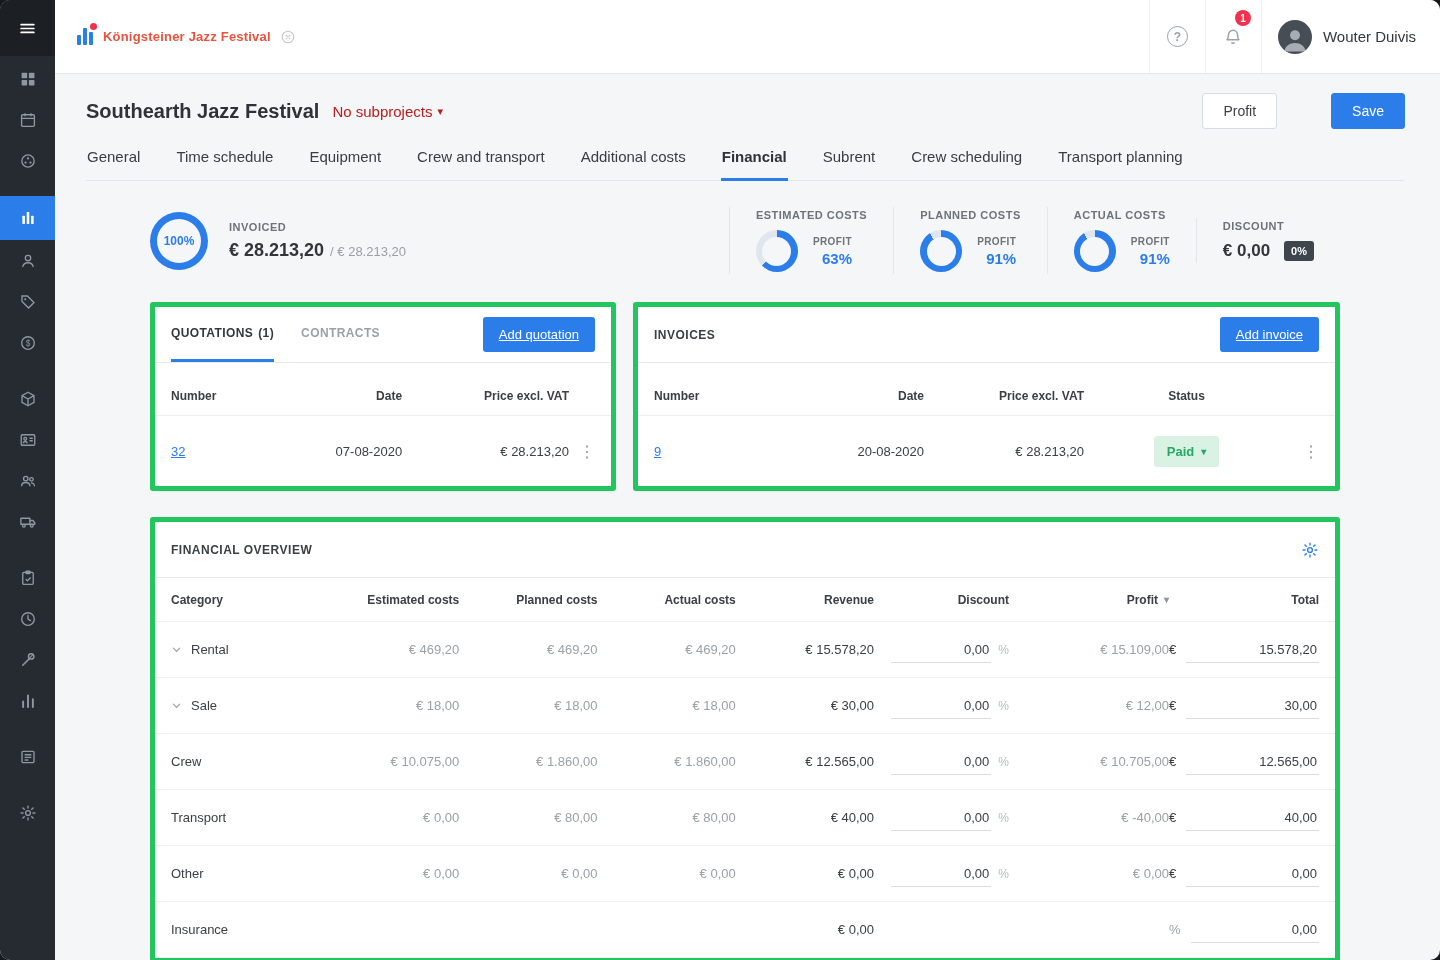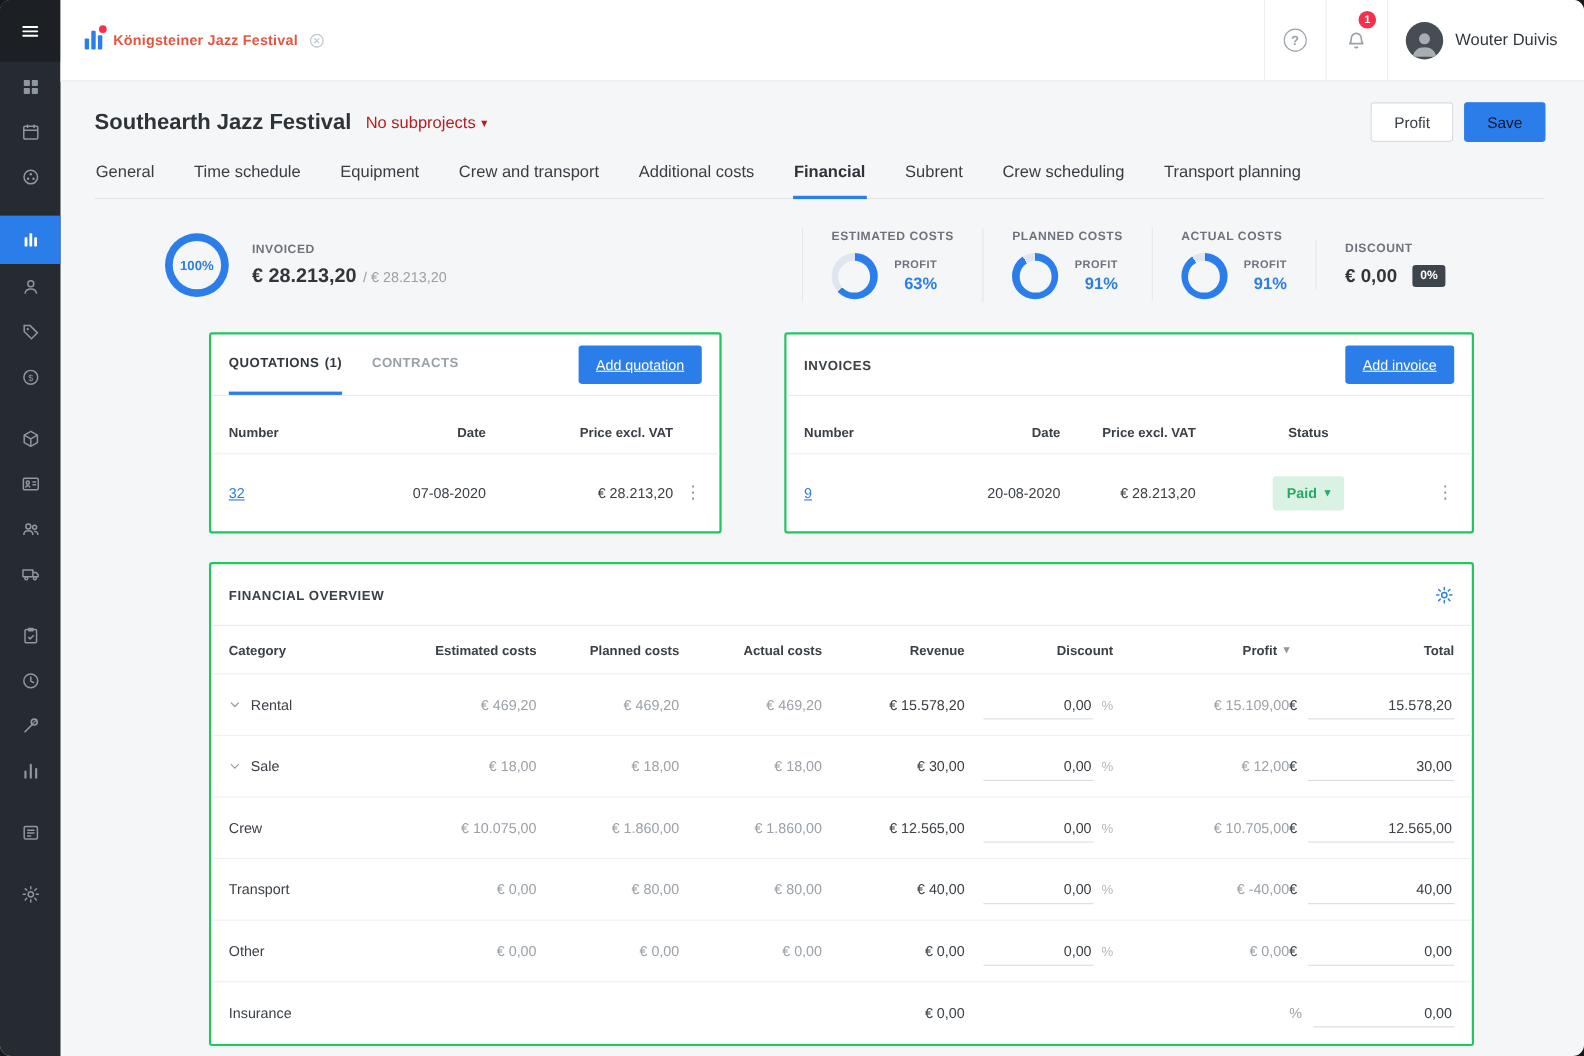--- a/index.html
+++ b/index.html
@@ -35,21 +35,21 @@
 
   
   .content { flex:1; overflow:hidden; display:flex; flex-direction:column; }
   .page-header { display:flex; align-items:center; padding:19px 35px 15px 31px; }
   .page-title { font-size:20px; font-weight:bold; color:#2e3338; }
   .subprojects { margin-left:13px; font-size:15px; color:#b91c1c; cursor:pointer; display:flex; align-items:center; gap:5px; }
   .subprojects .caret { font-size:11px; }
   .hdr-buttons { margin-left:auto; display:flex; gap:10px; }
   .btn { font-family:inherit; font-size:14px; border-radius:3px; padding:9px 20px; cursor:pointer; }
   .btn-ghost { background:#fff; border:1px solid #d8dce0; color:#3a4046; }
-  .btn-primary { background:#2b7de9; border:1px solid #2b7de9; color:#0f172a; }
+  .btn-primary { background:#2b7de9; border:1px solid #2b7de9; color:#ffffff;margin-left:44px; }
 
   
   .tabs { display:flex; gap:34px; margin:0 36px 0 31px; border-bottom:1px solid #e2e5e9; flex-shrink:0; }
   .tab { font-size:15px; color:#383d43; padding:4px 1px 13px; cursor:pointer; border-bottom:3px solid transparent; margin-bottom:-1px; white-space:nowrap; }
   .tab.active { color:#2e3338; border-bottom-color:#2b7de9; font-weight:bold; }
 
   
   .scroll { flex:1; overflow:hidden; padding:26px 100px 0 95px; }
 
   
@@ -68,21 +68,21 @@
   .stat-body { display:flex; align-items:center; gap:15px; margin-top:9px; }
   .profit-stack { text-align:right; }
   .profit-cap { font-size:10px; font-weight:bold; color:#6d737a; letter-spacing:.4px; }
   .profit-val { font-size:15px; font-weight:bold; color:#2b7de9; margin-top:3px; }
   .disc-body { display:flex; align-items:center; gap:14px; margin-top:9px; }
   .disc-amount { font-size:17px; font-weight:bold; color:#31363b; }
   .disc-badge { background:#3e454c; color:#fff; font-size:11px; font-weight:bold; padding:4px 7px; border-radius:3px; }
 
   
   .cards { display:flex; gap:17px; align-items:flex-start; }
-  .card { background:#fff; border:2px solid #22c55e; border-radius:3px; box-shadow:0 1px 2px rgba(25,35,45,.04);margin-left:40px; }
+  .card { background:#fff; border:5px solid #22c55e; border-radius:3px; box-shadow:0 1px 2px rgba(25,35,45,.04); }
   .card-quotes { width:466px; flex-shrink:0; }
   .card-invoices { flex:1; }
   .card-head { display:flex; align-items:center; height:56px; padding:0 16px; border-bottom:1px solid #e8ebee; }
   .card-title { font-size:12px; font-weight:bold; color:#3a4046; letter-spacing:.5px; }
   .qtabs { display:flex; gap:27px; height:100%; }
   .qtab { display:flex; align-items:center; gap:5px; font-size:12px; font-weight:bold; letter-spacing:.4px; color:#9aa1a8; border-bottom:3px solid transparent; cursor:pointer; }
   .qtab.active { color:#33383d; border-bottom-color:#2b7de9; }
   .btn-add { margin-left:auto; background:#2b7de9; border:none; color:#fff; font-family:inherit; font-size:13px; padding:10px 16px; border-radius:3px; cursor:pointer;text-decoration:underline; }
 
   .qgrid { display:grid; grid-template-columns:100px 1.1fr 1.4fr 26px; align-items:center; padding:0 16px; }

